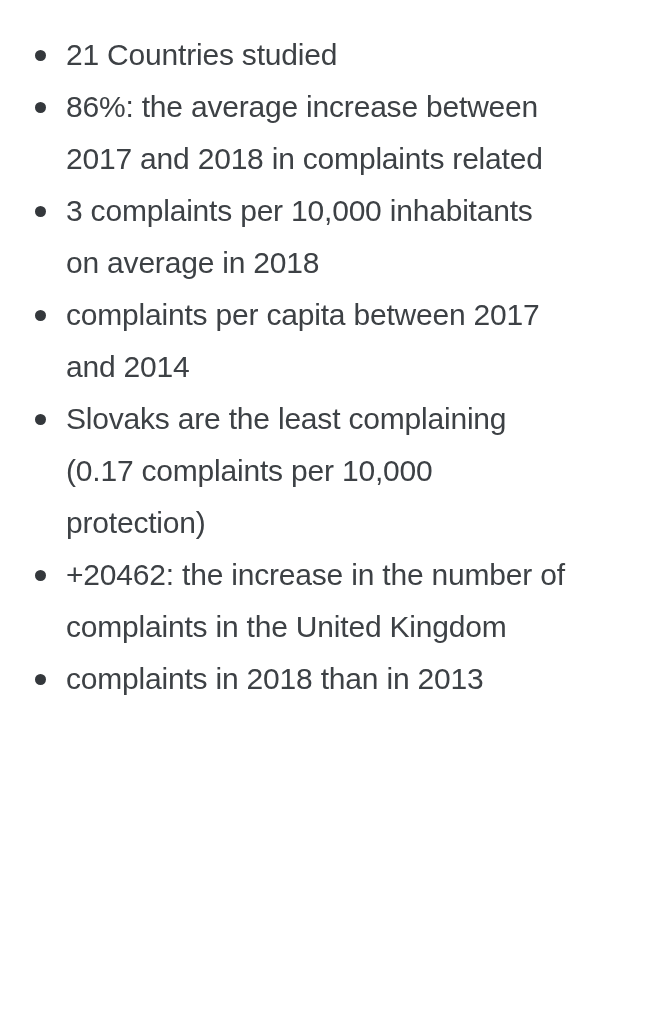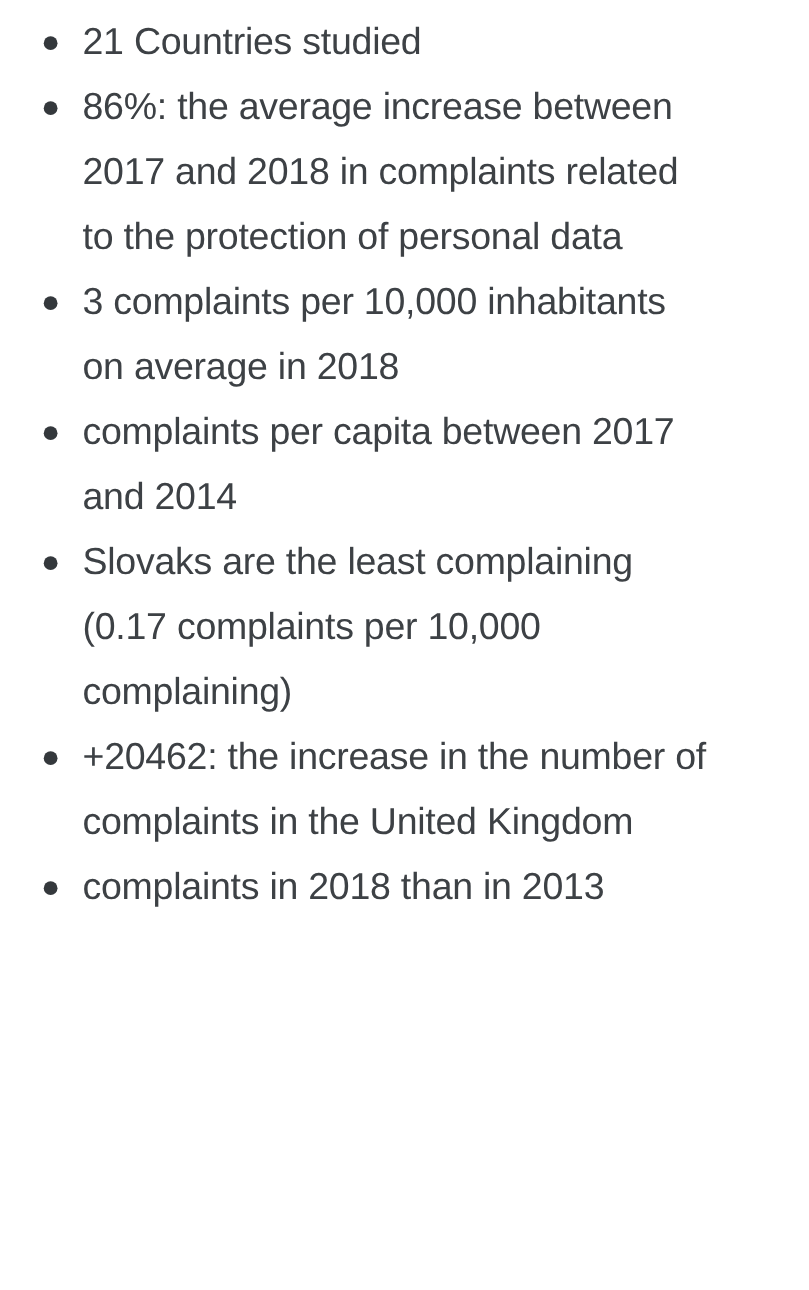--- a/index.html
+++ b/index.html
@@ -13,21 +13,21 @@
   }
   body {
     width: 647px;
     height: 1032px;
     overflow: hidden;
     font-family: "Liberation Sans", "DejaVu Sans", sans-serif;
     color: var(--text-color);
   }
   ul.stats-list {
     list-style: none;
-    padding: 8px 10px 0 66px;
+    padding: 29px 10px 0 66px;
     margin: 0;
   }
   ul.stats-list li {
     position: relative;
   }
   .bullet {
     position: absolute;
     left: -31px;
     top: 21px;
     width: 11px;
@@ -50,40 +50,39 @@
 
   <li>
     <span class="bullet"></span>
     <div class="line">21 Countries studied</div>
   </li>
 
   <li>
     <span class="bullet"></span>
     <div class="line">86%: the average increase between</div>
     <div class="line">2017 and 2018 in complaints related</div>
-    <div class="line">to the protection of personal data</div>
   </li>
 
   <li>
     <span class="bullet"></span>
     <div class="line">3 complaints per 10,000 inhabitants</div>
     <div class="line">on average in 2018</div>
   </li>
 
   <li>
     <span class="bullet"></span>
     <div class="line">complaints per capita between 2017</div>
     <div class="line">and 2014</div>
   </li>
 
   <li>
     <span class="bullet"></span>
     <div class="line">Slovaks are the least complaining</div>
     <div class="line">(0.17 complaints per 10,000</div>
-    <div class="line">complaining)</div>
+    <div class="line">protection)</div>
   </li>
 
 
   <li>
     <span class="bullet"></span>
     <div class="line">+20462: the increase in the number of</div>
     <div class="line">complaints in the United Kingdom</div>
   </li>
 
   <li>

